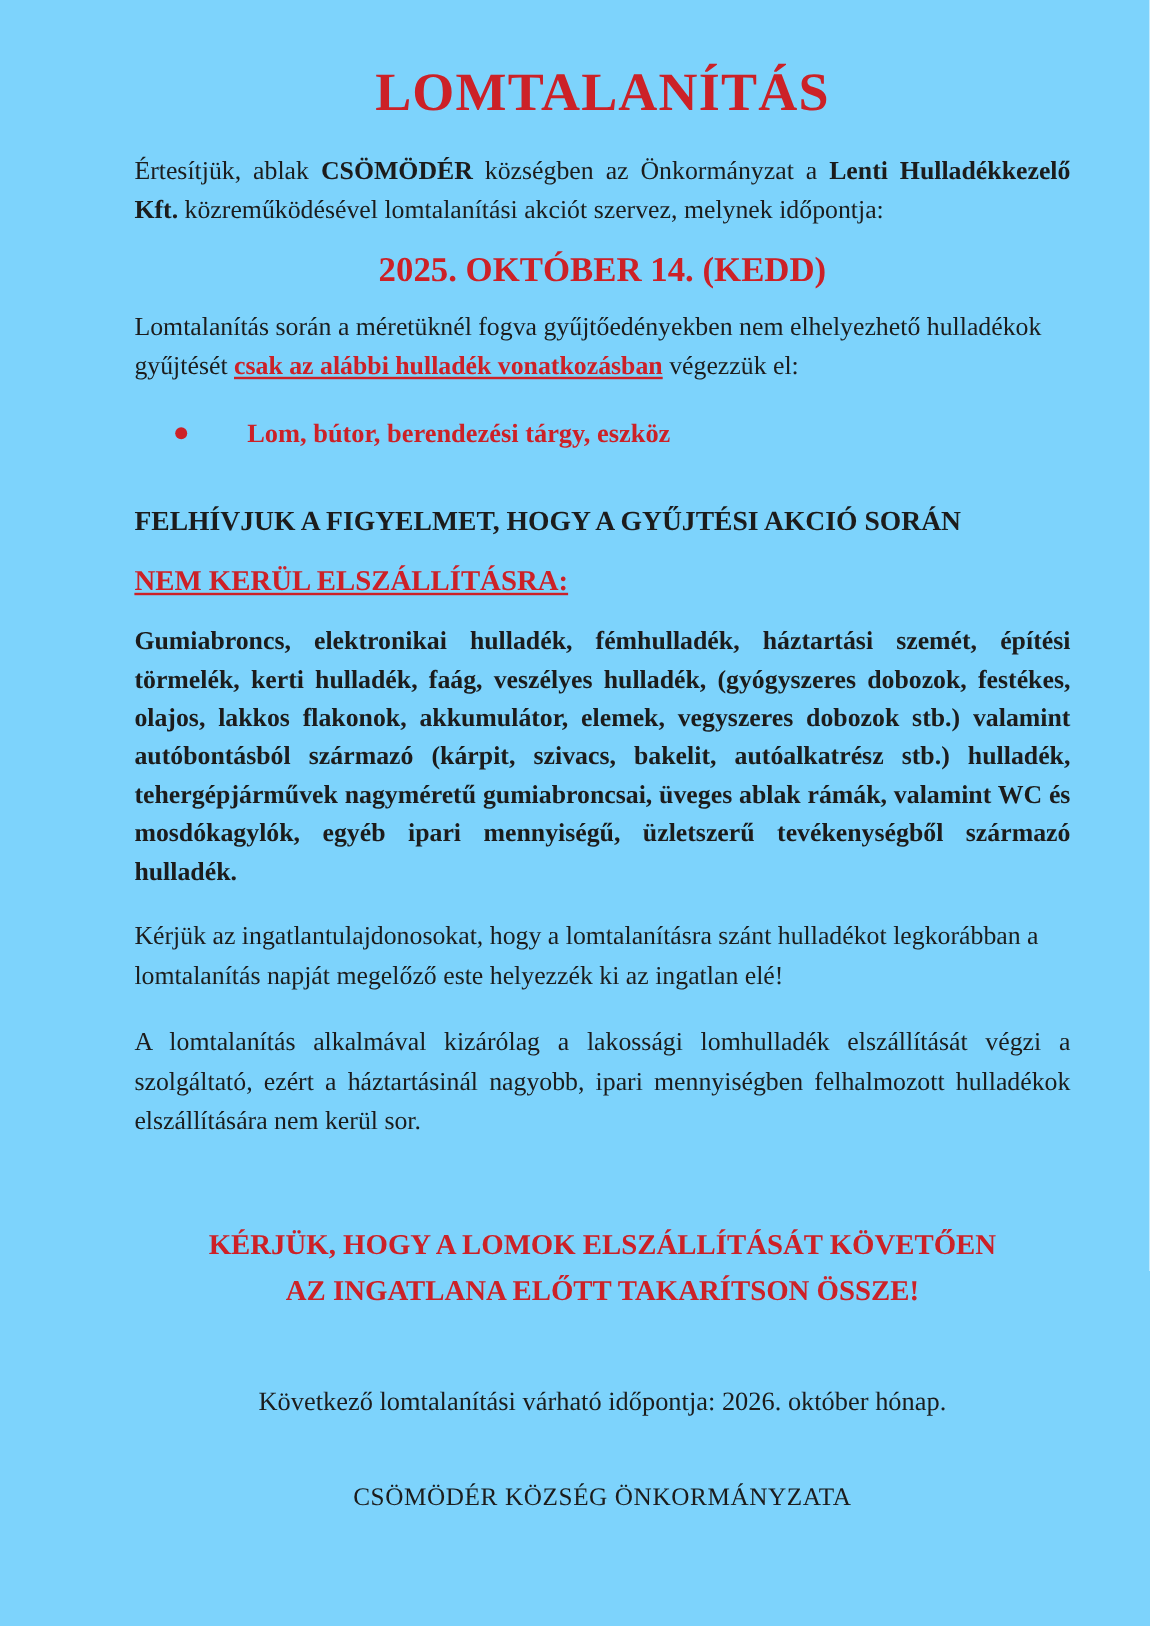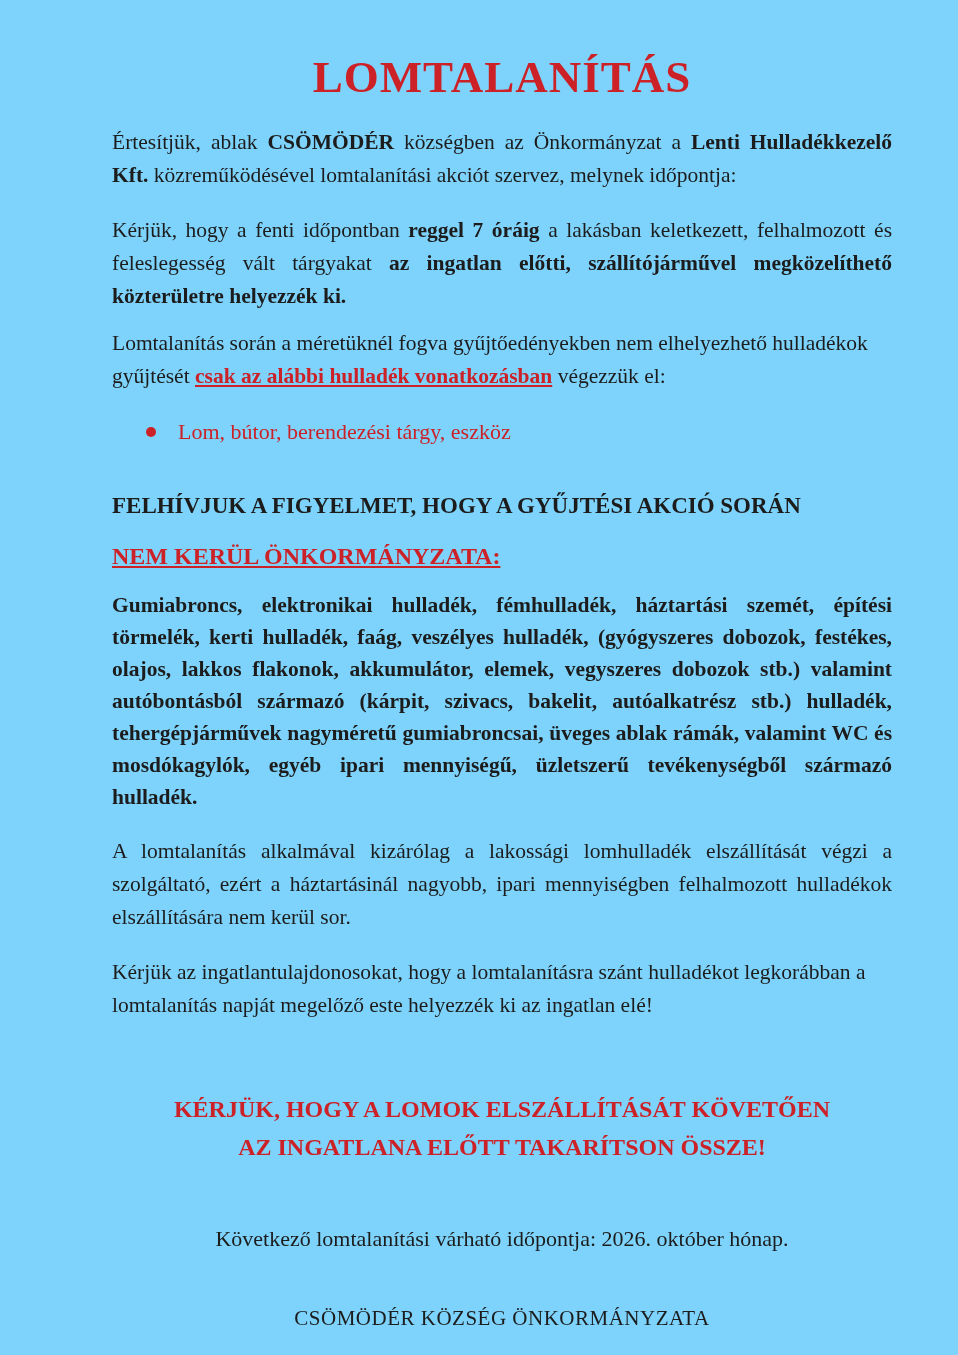--- a/index.html
+++ b/index.html
@@ -46,23 +46,24 @@
     width: 10px;
     height: 10px;
     border-radius: 50%;
     background: #cc2127;
     flex: 0 0 auto;
     margin-right: 22px;
     align-self: center;
   }
   .bullet-text {
     font-size: 22px;
-    font-weight: normal;
+    font-weight: bold;
     color: #cc2127;
     line-height: 30px;
+    margin-left: 28px;
   }
   .attention-heading {
     margin-top: 44px;
     font-size: 23px;
     font-weight: bold;
     color: #1c1c1c;
     line-height: 30px;
   }
   .not-collected-heading {
     margin-top: 20px;
@@ -88,39 +89,39 @@
 </style>
 </head>
 <body>
 
 <div class="page">
 
   <h1 class="title">LOMTALANÍTÁS</h1>
 
   <p class="para justify"><span>Értesítjük, ablak </span><span class="bold">CSÖMÖDÉR</span><span> községben az Önkormányzat a </span><span class="bold">Lenti Hulladékkezelő Kft.</span><span> közreműködésével lomtalanítási akciót szervez, melynek időpontja:</span></p>
 
+  <div class="date-heading">2025. OKTÓBER 14. (KEDD)</div>
 
-  <p class="para justify"><span>Kérjük, hogy a fenti időpontban </span><span class="bold">reggel 7 óráig</span><span> a lakásban keletkezett, felhalmozott és feleslegesség vált tárgyakat </span><span class="bold">az ingatlan előtti, szállítójárművel megközelíthető közterületre helyezzék ki.</span></p>
 
   <p class="para" style="margin-top:14px;"><span>Lomtalanítás során a méretüknél fogva gyűjtőedényekben nem elhelyezhető hulladékok gyűjtését </span><span class="red-underline">csak az alábbi hulladék vonatkozásban</span><span> végezzük el:</span></p>
 
   <div class="bullet-row">
     <span class="bullet-dot"></span>
     <span class="bullet-text">Lom, bútor, berendezési tárgy, eszköz</span>
   </div>
 
   <div class="attention-heading">FELHÍVJUK A FIGYELMET, HOGY A GYŰJTÉSI AKCIÓ SORÁN</div>
 
-  <div class="not-collected-heading">NEM KERÜL ÖNKORMÁNYZATA:</div>
+  <div class="not-collected-heading">NEM KERÜL ELSZÁLLÍTÁSRA:</div>
 
   <p class="para justify excluded">Gumiabroncs, elektronikai hulladék, fémhulladék, háztartási szemét, építési törmelék, kerti hulladék, faág, veszélyes hulladék, (gyógyszeres dobozok, festékes, olajos, lakkos flakonok, akkumulátor, elemek, vegyszeres dobozok stb.) valamint autóbontásból származó (kárpit, szivacs, bakelit, autóalkatrész stb.) hulladék, tehergépjárművek nagyméretű gumiabroncsai, üveges ablak rámák, valamint WC és mosdókagylók, egyéb ipari mennyiségű, üzletszerű tevékenységből származó hulladék.</p>
 
+  <p class="para">Kérjük az ingatlantulajdonosokat, hogy a lomtalanításra szánt hulladékot legkorábban a lomtalanítás napját megelőző este helyezzék ki az ingatlan elé!</p>
+
   <p class="para justify">A lomtalanítás alkalmával kizárólag a lakossági lomhulladék elszállítását végzi a szolgáltató, ezért a háztartásinál nagyobb, ipari mennyiségben felhalmozott hulladékok elszállítására nem kerül sor.</p>
-
-  <p class="para">Kérjük az ingatlantulajdonosokat, hogy a lomtalanításra szánt hulladékot legkorábban a lomtalanítás napját megelőző este helyezzék ki az ingatlan elé!</p>
 
   <div class="cta">KÉRJÜK, HOGY A LOMOK ELSZÁLLÍTÁSÁT KÖVETŐEN AZ INGATLANA ELŐTT TAKARÍTSON ÖSSZE!</div>
 
   <div class="next-date">Következő lomtalanítási várható időpontja: 2026. október hónap.</div>
 
   <div class="footer-line">CSÖMÖDÉR KÖZSÉG ÖNKORMÁNYZATA</div>
 
 </div>
 
 </body></html>

